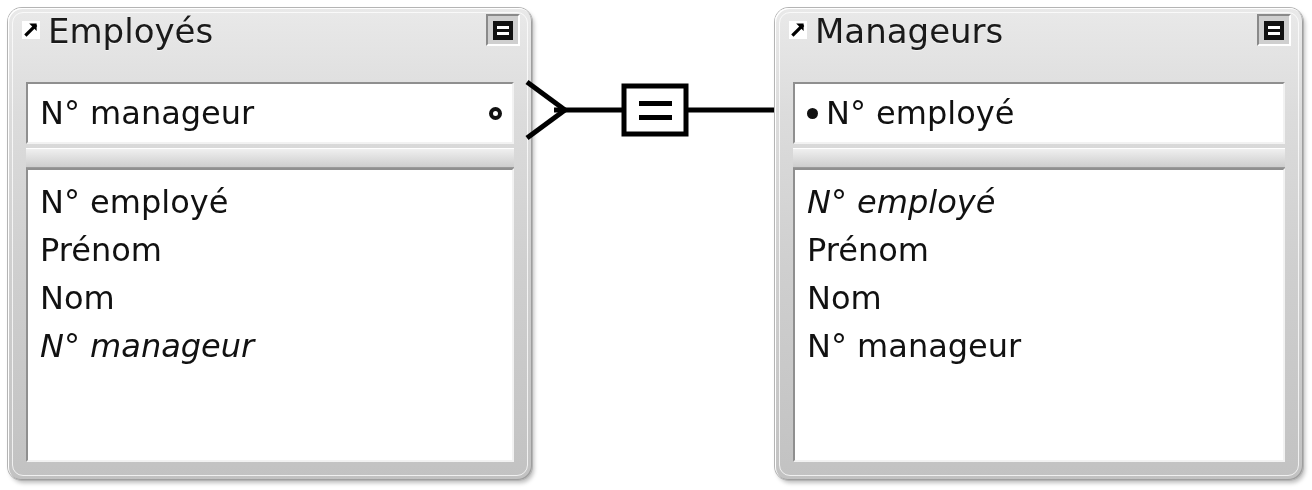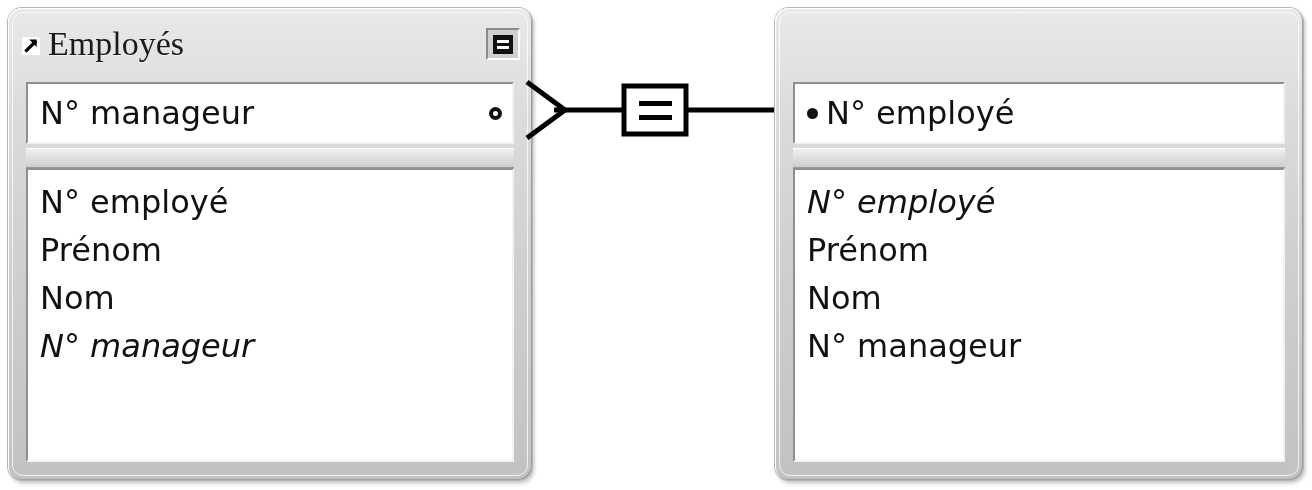--- a/index.html
+++ b/index.html
@@ -32,23 +32,22 @@
     position:absolute;left:4px;top:4px;right:4px;bottom:4px;
     border-radius:11px;
     border:1px solid rgba(255,255,255,0.75);
     pointer-events:none;
   }
 
   
   .titlebar{
     position:absolute;
     left:10px; top:6px; right:10px; height:60px;
-    display:flex;align-items:center;
+    display:flex;align-items:flex-start;
     background:transparent;
-    font-family:Liberation Serif, serif;
   }
   .tb-arrow{
     width:26px;height:26px;position:relative;flex:0 0 auto;
     margin-right:4px;margin-top:2px;
   }
   .tb-arrow svg{display:block}
   .tb-title{
     font-size:34px;line-height:34px;color:#1a1a1a;
     letter-spacing:0px;
     white-space:nowrap;
@@ -189,20 +188,37 @@
       <rect x="115" y="55" width="33" height="5" fill="#000"></rect>
     </g>
 
     <line x1="162" y1="50" x2="258" y2="50" stroke="#000" stroke-width="5"></line>
   </svg>
 </div>
 
 <div class="table-window tw-right">
   <div class="tw-inner"></div>
 
+  <div class="titlebar">
+    <span class="tb-arrow">
+      <svg width="26" height="26" viewBox="0 0 26 26">
+        <path d="M4 5 H22 V23 H4 Z" fill="#ffffff"></path>
+        <path d="M8.5 18.5 L17 10" stroke="#000" stroke-width="3.2" stroke-linecap="square"></path>
+        <path d="M18.6 7.6 L18.6 15.0 L11.2 7.6 Z" fill="#000"></path>
+      </svg>
+    </span>
+    <span class="tb-title">Manageurs</span>
+    <span class="tb-spacer"></span>
+    <span class="tb-menu">
+      <span class="tb-menu-glyph">
+        <i></i>
+          <i></i>
+      </span>
+    </span>
+  </div>
 
   <div class="keyrow">
     <span class="dot-solid"></span>
     <span class="kr-text">N° employé</span>
     <span class="kr-spacer"></span>
   </div>
 
   <div class="sepband"></div>
 
   <div class="fieldbody">

